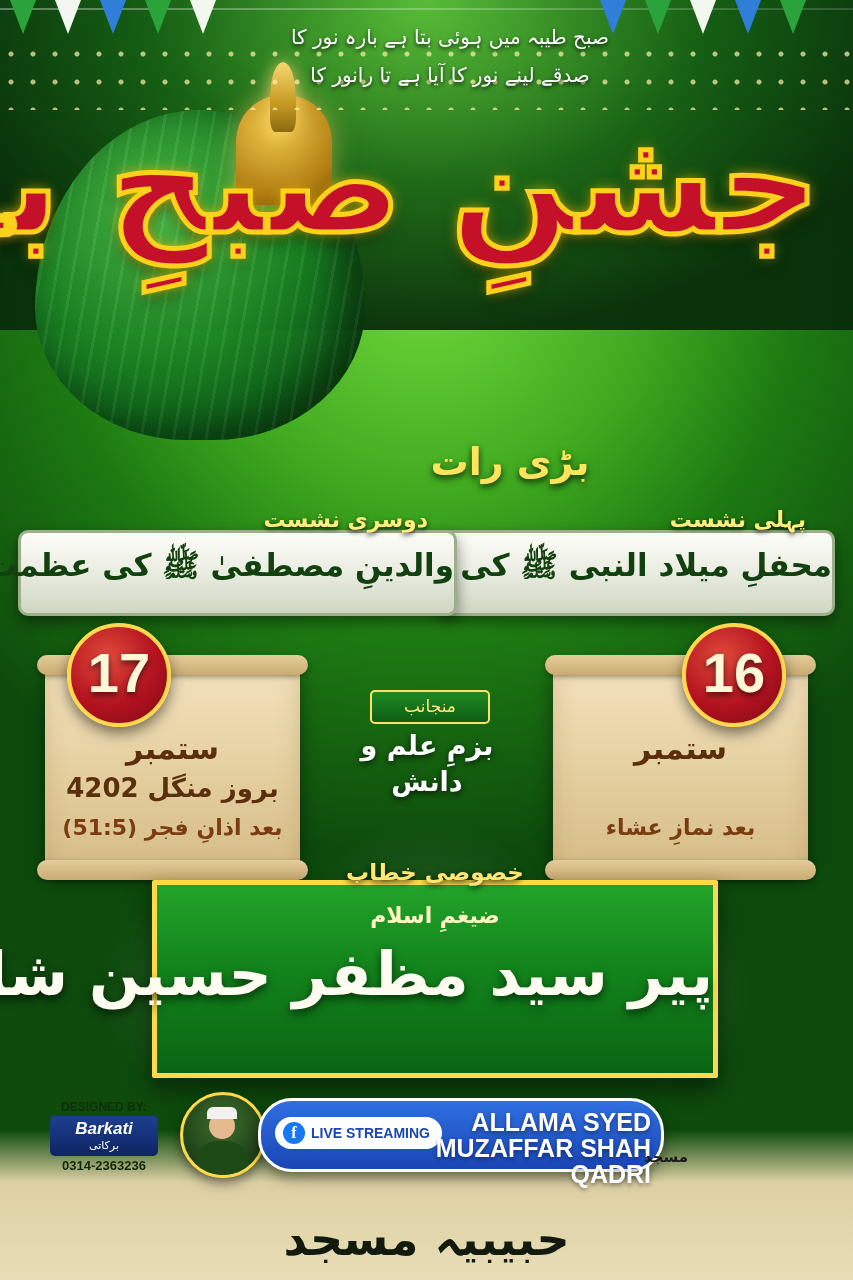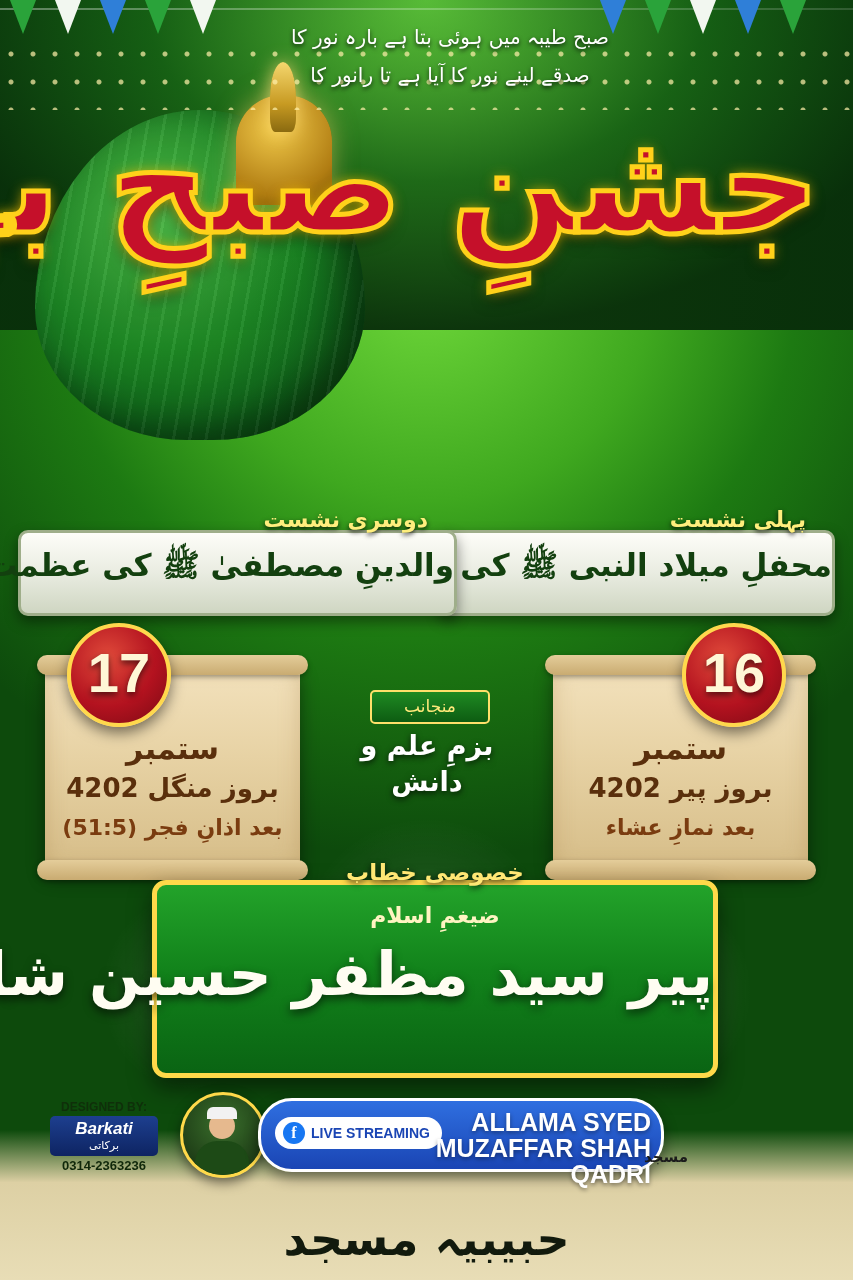--- a/index.html
+++ b/index.html
@@ -239,21 +239,21 @@
     font-size: 27px; font-weight: bold; color: #ffffff;
     text-shadow: 0 2px 6px rgba(0,0,0,0.75);
   }
   
   .speaker-panel {
     position: absolute;
     left: 152px; top: 880px;
     width: 556px; height: 188px;
     background: linear-gradient(180deg, #23a32a 0%, #12831b 45%, #0a6413 100%);
     border: 5px solid #ffd94a;
-    border-radius: 14px;
+    border-radius: 2px;
     box-shadow: 0 10px 22px rgba(0,0,0,0.5);
   }
   .speaker-kicker {
     position: absolute; left: 0; right: 0; top: -26px;
     text-align: center;
     font-size: 23px; font-weight: bold;
     color: #ffe774;
     text-shadow: 0 2px 6px rgba(0,0,0,0.85);
   }
   .speaker-small {
@@ -410,35 +410,35 @@
     <div class="lights"></div>
   </div>
 
   <div class="couplet">
     <div class="ur">صبح طیبہ میں ہوئی بتا ہے بارہ نور کا</div>
     <div class="ur">صدقے لینے نور کا آیا ہے تا رانور کا</div>
   </div>
 
   <div class="title-wrap">
     <div class="title-main ur">جشنِ صبحِ بہاراں</div>
+    <div class="title-sub ur">بڑی رات</div>
   </div>
 
   <div class="session right">
     <div class="session-label ur">پہلی نشست</div>
     <div class="session-text ur">محفلِ میلاد النبی ﷺ کی اہمیت</div>
   </div>
   <div class="session left">
     <div class="session-label ur">دوسری نشست</div>
     <div class="session-text ur">والدینِ مصطفیٰ ﷺ کی عظمت و شان</div>
   </div>
 
   <div class="scroll right">
     <div class="daybadge r">16</div>
     <div class="scroll-line sl1 ur">ستمبر</div>
-    <div class="scroll-line sl2 ur">بروز پیر 2024</div>
     <div class="scroll-line sl3 ur">بعد نمازِ عشاء</div>
   </div>
 
   <div class="scroll left">
     <div class="daybadge l">17</div>
     <div class="scroll-line sl1 ur">ستمبر</div>
     <div class="scroll-line sl2 ur">بروز منگل 2024</div>
     <div class="scroll-line sl3 ur">بعد اذانِ فجر (5:15)</div>
   </div>
 

